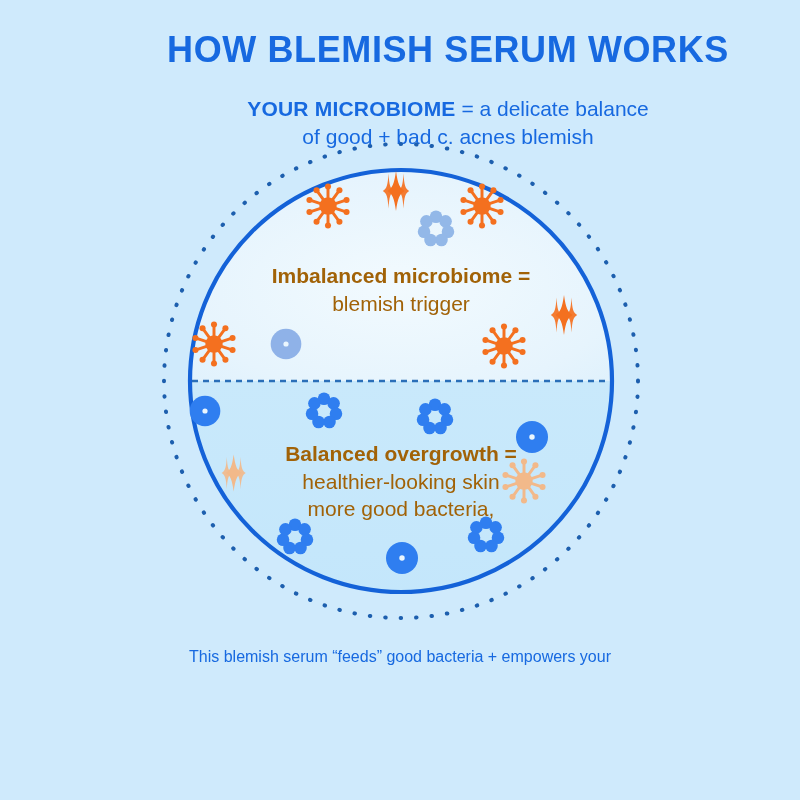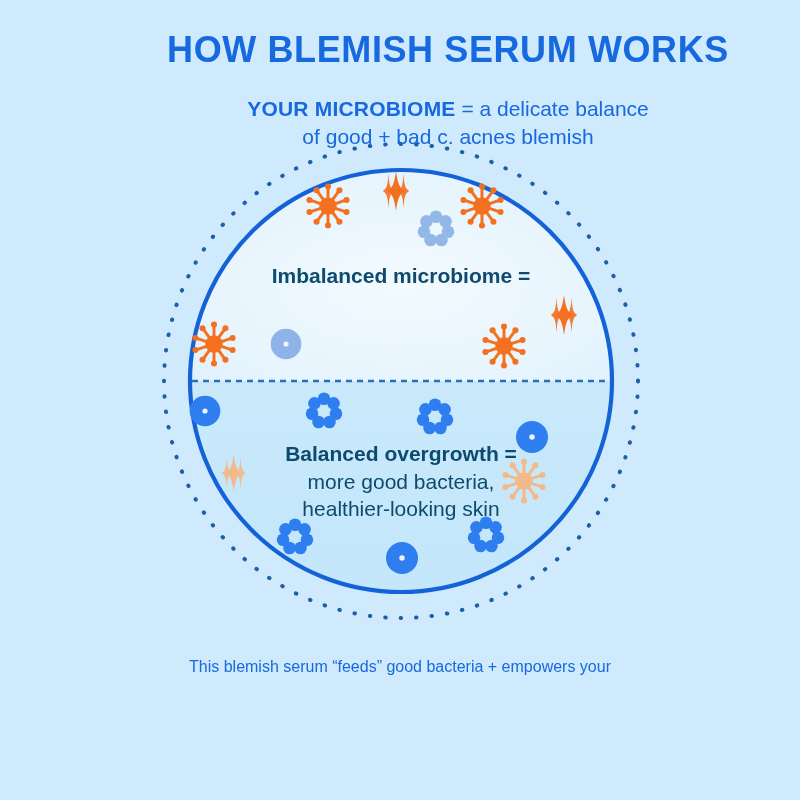--- a/index.html
+++ b/index.html
@@ -68,21 +68,21 @@
     height: 502px;
     overflow: visible;
   }
 
   
   .circle-text {
     position: absolute;
     width: 400px;
     left: 201px;
     text-align: center;
-    color: #0c4a6e;
+    color: #a16207;
     pointer-events: none;
   }
   .circle-text .head {
     font-size: 21px;
     font-weight: 800;
     line-height: 1.32;
     display: block;
   }
   .circle-text .body {
     font-size: 21px;
@@ -98,21 +98,21 @@
     position: absolute;
     top: 645px;
     left: 100px;
     width: 600px;
     text-align: center;
     color: #1769e0;
     font-size: 16px;
     font-weight: 500;
     line-height: 1.45;
   }
-  .footer p { margin: 10px; }
+  .footer p { margin: 0; }
 </style>
 </head>
 <body>
 
 <div class="poster">
 
   <div class="header">
     <h1 class="main-title">HOW BLEMISH SERUM WORKS</h1>
     <p class="subtitle">
       <span class="emph">YOUR MICROBIOME</span><span> = a delicate balance</span><br>
@@ -228,25 +228,26 @@
 
         <use href="#sym-sparkle" x="57" y="320" width="46" height="46" color="#f2b98a"></use>
 
         <use href="#sym-bacteria" x="348" y="325" width="52" height="52" color="#f2b98a"></use>
       </g>
     </svg>
   </div>
 
   <div class="circle-text" id="upper-text">
     <span class="head">Imbalanced microbiome =</span>
+    <span class="body">blemish trigger</span>
   </div>
 
   <div class="circle-text" id="lower-text">
     <span class="head">Balanced overgrowth =</span>
+    <span class="body">healthier-looking skin</span>
     <span class="body">more good bacteria,</span>
-    <span class="body">healthier-looking skin</span>
   </div>
 
   <div class="footer">
     <p>This blemish serum “feeds” good bacteria + empowers your</p>
   </div>
 
 </div>
 
 </body></html>

